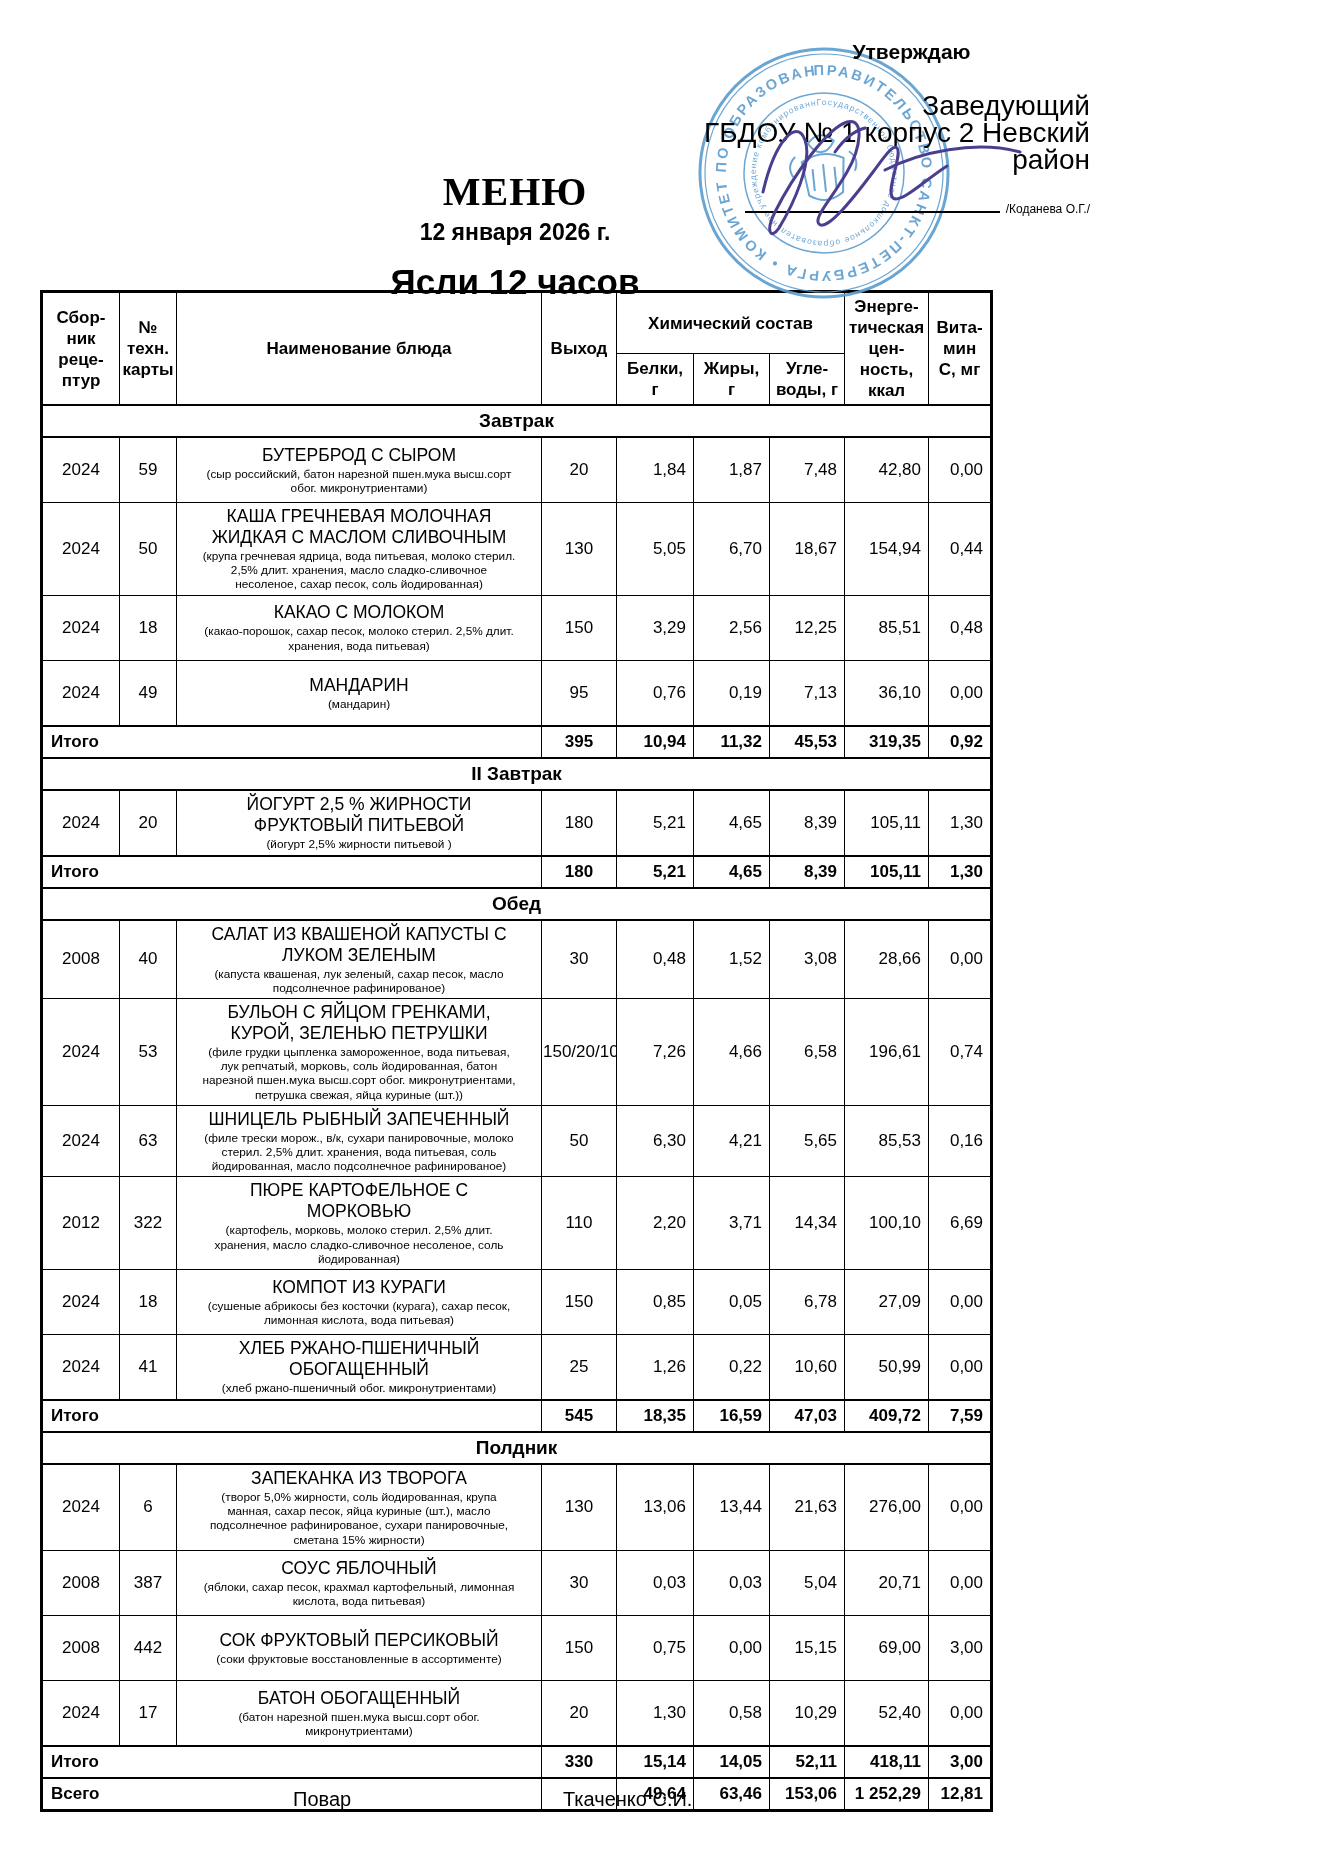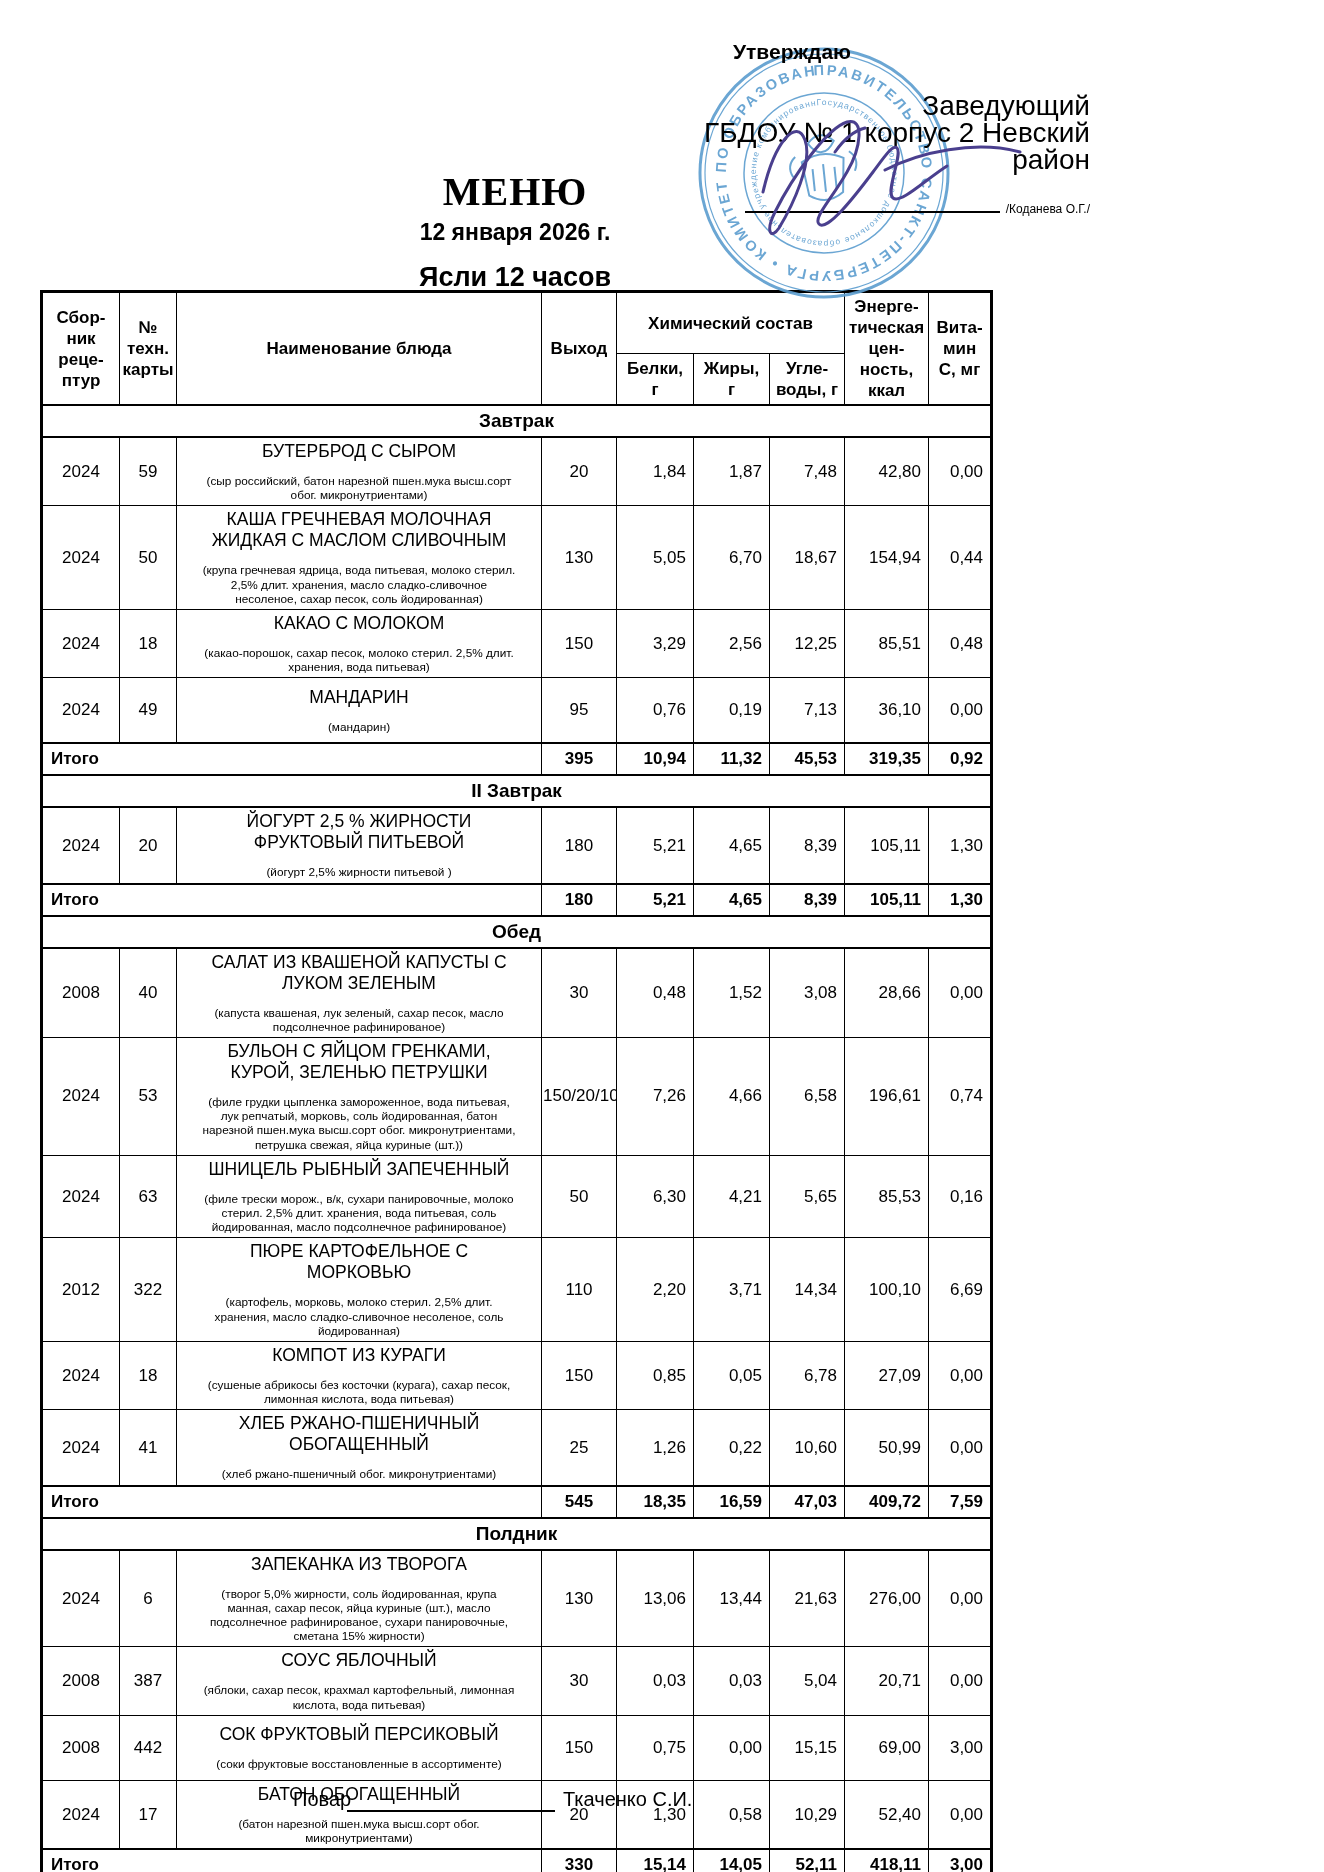--- a/index.html
+++ b/index.html
@@ -1,42 +1,42 @@
 <!DOCTYPE html>
 <html lang="ru"><head>
 <meta charset="utf-8">
 <style>
   html,body{margin:0;padding:0;background:#ffffff;}
   body{width:1324px;height:1872px;position:relative;font-family:"Liberation Sans",sans-serif;color:#000;}
   .page{position:relative;width:1324px;height:1872px;overflow:hidden;}
 
   
   .approval{position:absolute;top:40px;left:640px;width:450px;text-align:right;z-index:3;}
-  .approve-label{font-weight:bold;font-size:21px;text-align:left;margin-left:93px;margin-bottom:28px;}
+  .approve-label{font-weight:bold;font-size:21px;text-align:center;margin-left:93px;margin-bottom:28px;}
   .approval-line{font-size:28px;line-height:27px;}
   .sig-row{font-size:12px;margin-top:20px;white-space:nowrap;}
   .sig-underline{display:inline-block;width:255px;border-bottom:2px solid #000;height:18px;margin-right:6px;}
   .stamp-wrap{position:absolute;top:42px;left:693px;width:262px;height:262px;z-index:1;transform:rotate(-6deg);opacity:.92;}
   .sig-svg{position:absolute;top:100px;left:735px;width:300px;height:150px;z-index:4;pointer-events:none;}
 
   
   .title-block{position:absolute;top:168px;left:40px;width:950px;text-align:center;z-index:2;}
   .menu-title{font-family:"Liberation Serif",serif;font-weight:bold;font-size:40px;letter-spacing:1px;}
   .menu-date{font-weight:bold;font-size:23px;margin-top:4px;}
-  .menu-subtitle{font-weight:bold;font-size:27px;margin-top:16px;}
+  .menu-subtitle{font-weight:bold;font-size:35px;margin-top:16px;}
 
   
   table.menu{position:absolute;top:290px;left:40px;width:950px;border-collapse:collapse;table-layout:fixed;border:3px solid #000;}
   table.menu td,table.menu th{border:1.6px solid #000;vertical-align:middle;overflow:hidden;}
   th{font-weight:bold;font-size:17px;text-align:center;white-space:pre-line;padding:3px 2px;line-height:21px;}
   th.chem{border-bottom:1.6px solid #000;}
   td.c-num{font-size:17px;text-align:center;padding:2px;}
   td.c-name{text-align:center;padding:3px 24px;}
   .dish-name{font-size:17.5px;line-height:21px;}
-  .dish-desc{font-size:11.8px;line-height:14.2px;margin-top:12px;}
+  .dish-desc{font-size:11.8px;line-height:14.2px;margin-top:1px;}
   td.c-out{font-size:17px;text-align:center;}
   td.c-val{font-size:17px;text-align:right;padding-right:7px;}
   tr.section-row td{font-weight:bold;font-size:19px;text-align:center;padding:4px 0;border-top:2.5px solid #000;border-bottom:2.5px solid #000;}
   tr.total-row td{font-weight:bold;border-top:2.5px solid #000;border-bottom:2.5px solid #000;}
   tr.total-row td.t-label{font-size:17px;text-align:left;padding:5px 8px;}
   tr.dish-row td{height:58px;}
   tr.header-row1 th{height:54px;}
 
   
   .footer{position:absolute;top:1788px;left:0;width:1324px;font-size:20px;z-index:2;}

